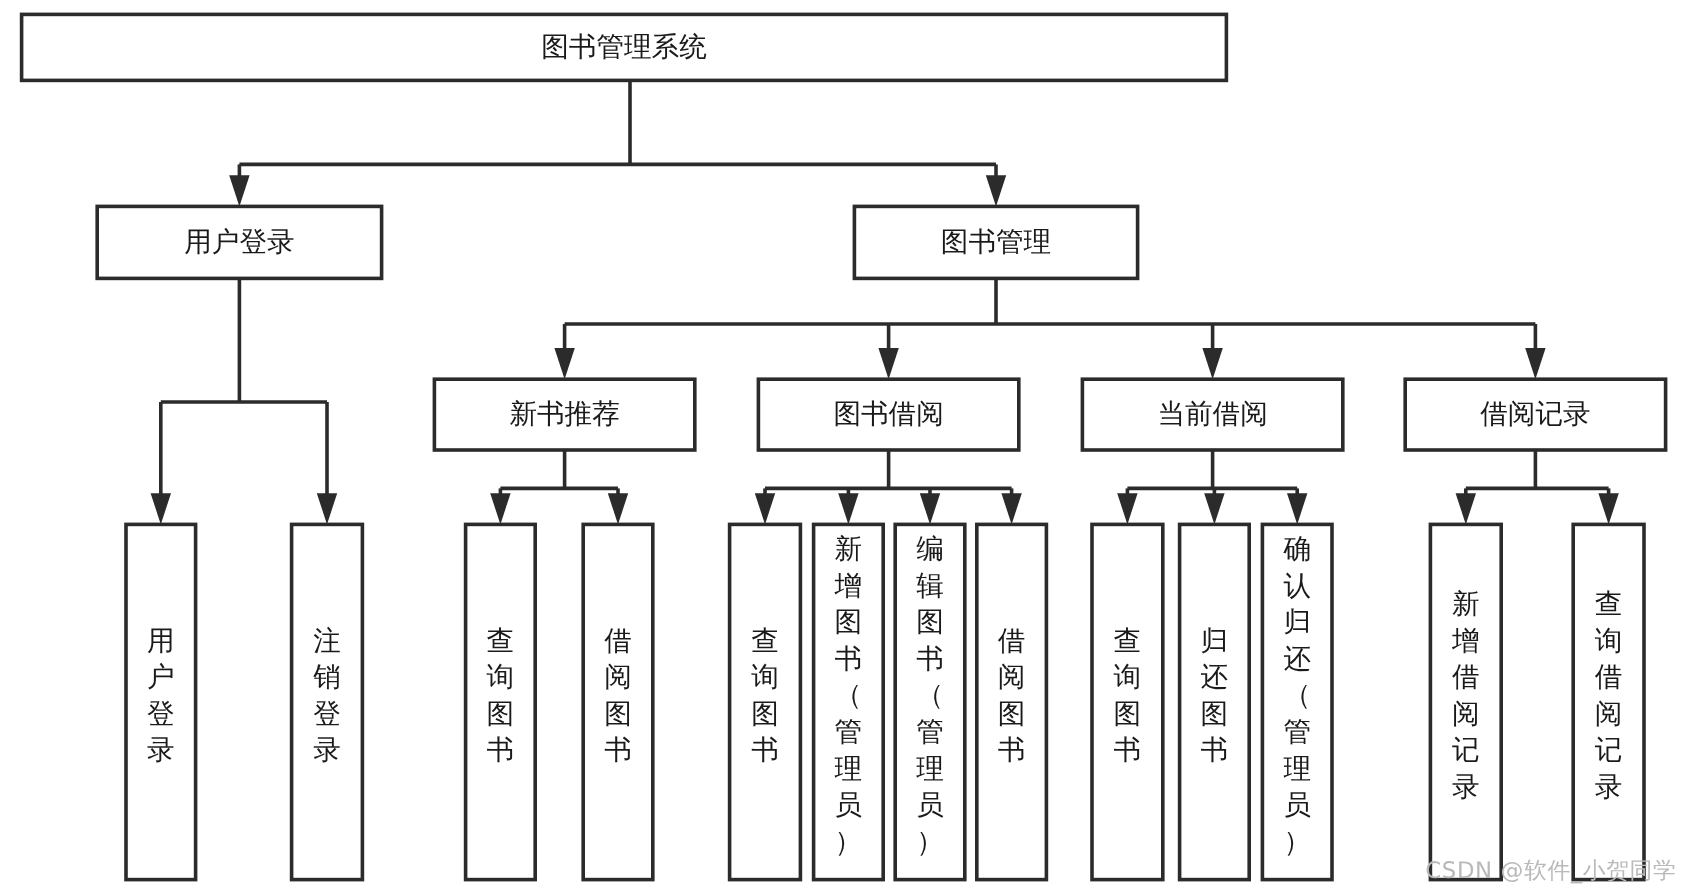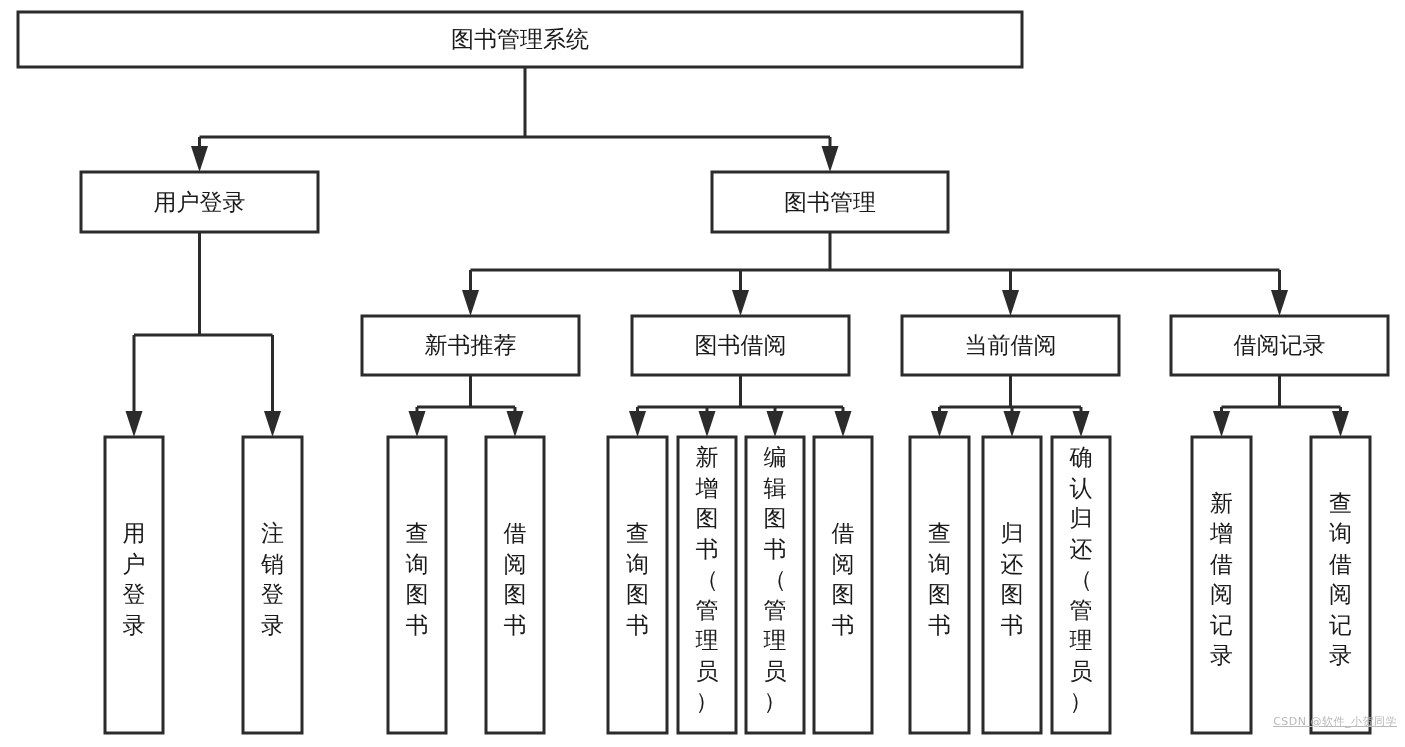--- a/index.html
+++ b/index.html
@@ -53,28 +53,27 @@
   }
   .node-label-vertical {
     fill: #1a1a1a;
     font-family: "DejaVu Sans", "Liberation Sans", sans-serif;
     font-size: 23px;
     text-anchor: middle;
   }
   .watermark {
     position: absolute;
     right: 8px;
-    bottom: 18px;
-    font-family: "DejaVu Sans", "Liberation Sans", sans-serif;
-    font-size: 11px;
+    bottom: 8px;
+    font-family: "DejaVu Sans", "Liberation Sans", sans-serif;
+    font-size: 19px;
     color: #b9b9b9;
     letter-spacing: 0.5px;
     white-space: nowrap;
     user-select: none;
-    text-decoration: underline;
   }
 </style>
 </head>
 <body>
 
 <div id="diagram-root">
   <svg id="tree-svg" viewBox="0 0 1405 747" preserveAspectRatio="xMidYMid meet">
     <g id="edge-layer">
         <g>
           <path class="connector" d="M 525 67 L 525 137"></path>

